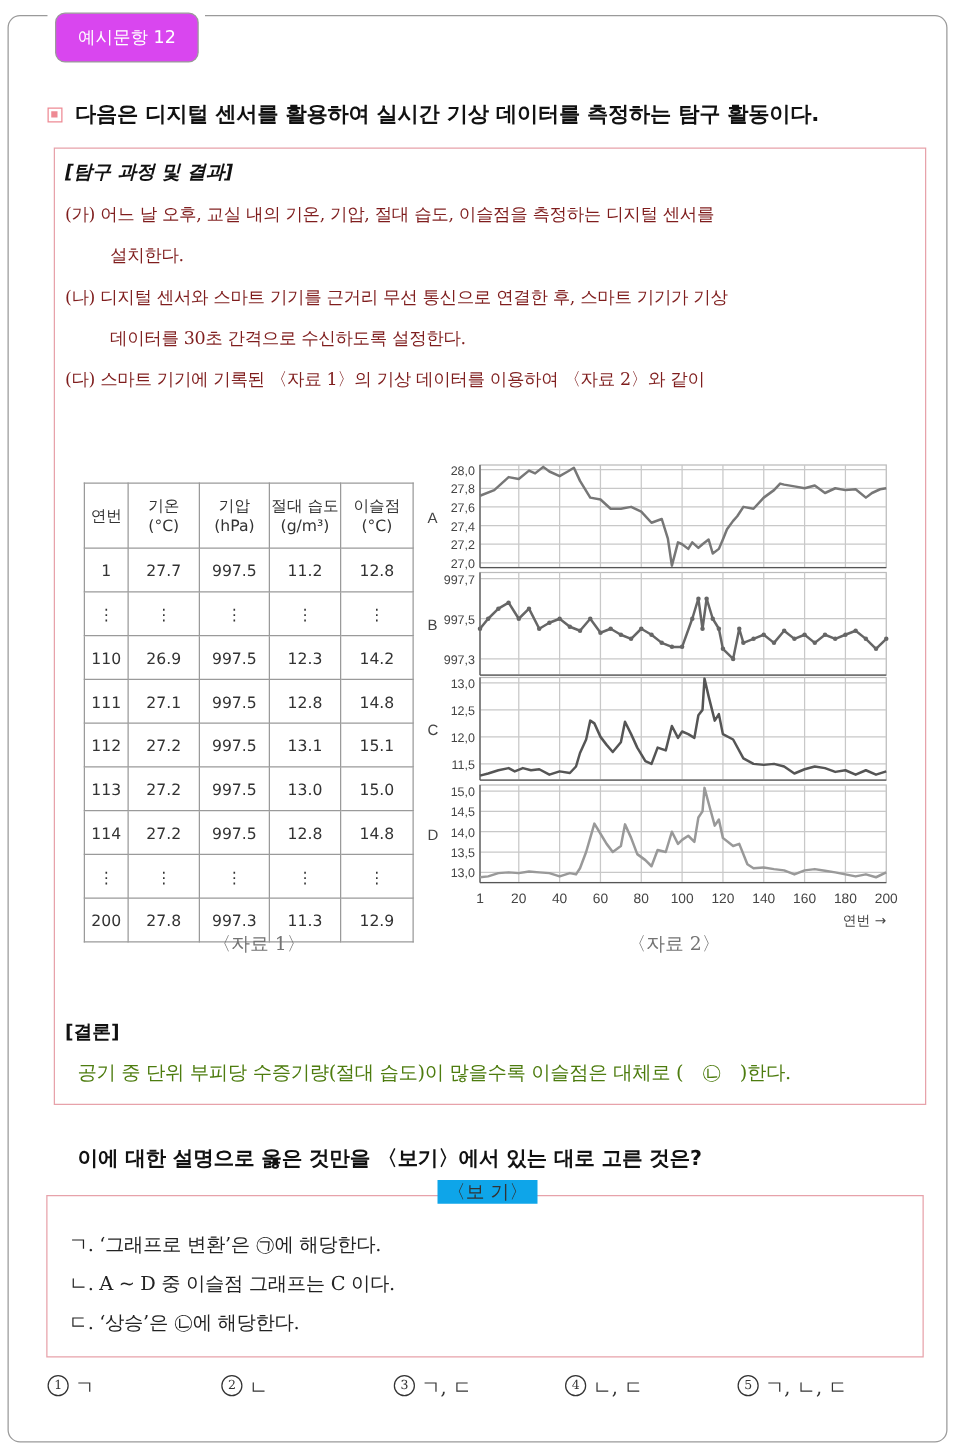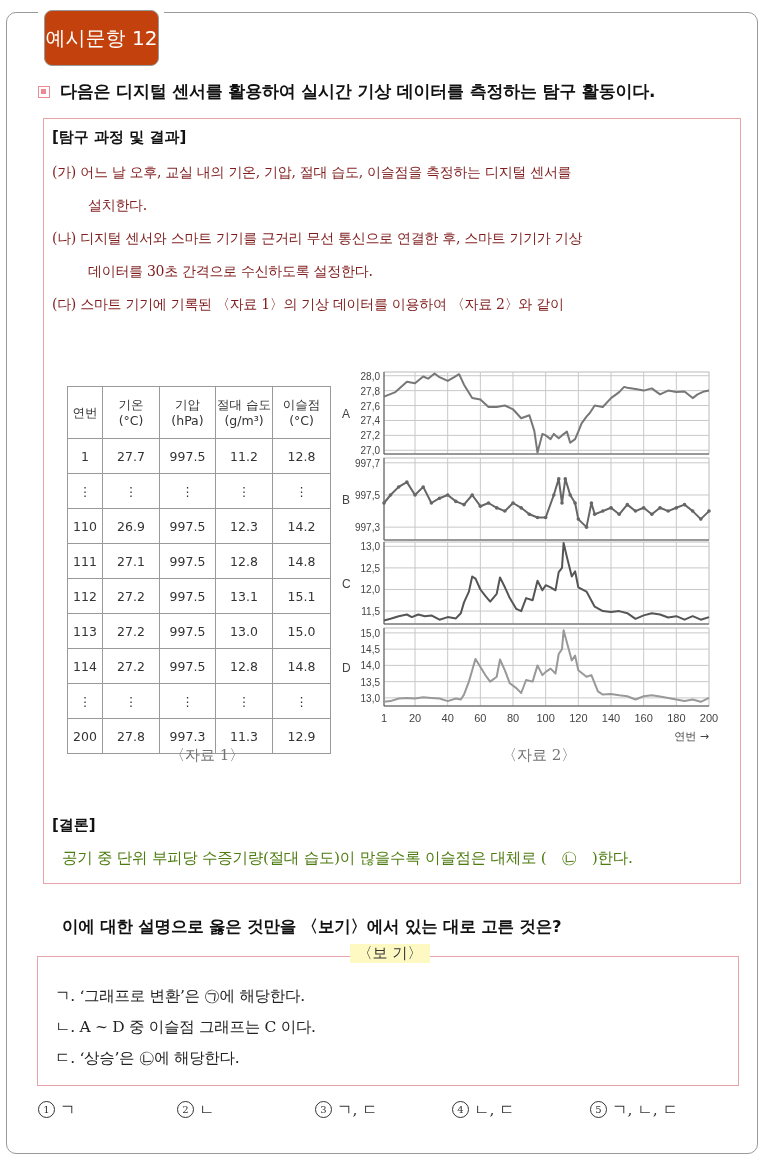--- a/index.html
+++ b/index.html
@@ -1,52 +1,52 @@
 <!DOCTYPE html>
 <html><head>
 <meta charset="utf-8">
 <style>
   html, body { margin:0; padding:0; background:#ffffff; }
   body { width:768px; height:1164px; position:relative; overflow:hidden;
          font-family:"DejaVu Sans", sans-serif; color:#222; }
   .frame { position:absolute; left:6px; top:12px; width:752px; height:1142px;
            border:1.5px solid #9a9a9a; border-radius:10px; box-sizing:border-box; }
-  .badge { position:absolute; left:44px; top:10px; width:115px; height:56px;
-           background:#c2410c; border:1.5px solid #9a9a9a; border-radius:8px;
-           color:#fff; font-size:20px; display:flex; align-items:center; justify-content:center;
+  .badge { position:absolute; left:44px; top:10px; width:115px; height:40px;
+           background:#d946ef; border:1.5px solid #9a9a9a; border-radius:8px;
+           color:#fff; font-size:14px; display:flex; align-items:center; justify-content:center;
            box-sizing:border-box; }
   .badge-gap { position:absolute; left:38px; top:8px; width:126px; height:8px; background:#fff; }
   .prompt { position:absolute; left:38px; top:80px; font-size:17px; font-weight:bold; letter-spacing:-0.2px;
             display:flex; align-items:center; color:#111; }
   .sq { display:inline-block; width:12px; height:12px; border:1.5px solid #ee8a94; margin-right:10px;
         position:relative; box-sizing:border-box; }
   .sq::after { content:""; position:absolute; left:2px; top:2px; width:5px; height:5px; background:#ee8a94; }
   .panel { position:absolute; left:43px; top:118px; width:698px; height:766px;
            border:1.5px solid #e7a2aa; box-sizing:border-box; }
-  .panel-title { position:absolute; left:52px; top:128px; font-size:15px; font-weight:bold; color:#111; }
+  .panel-title { position:absolute; left:52px; top:128px; font-size:15px; font-weight:bold; color:#111;font-style:italic; }
   .step { position:absolute; left:52px; font-family:"DejaVu Serif", serif; font-size:14px; color:#7f1d1d;
           line-height:33px; width:690px; letter-spacing:-0.3px; }
   .step .indent { padding-left:36px; display:block; }
   table.data { position:absolute; left:67px; top:386px; border-collapse:collapse;
                font-size:12.5px; color:#333; }
   table.data td, table.data th { border:1px solid #9a9a9a; text-align:center; font-weight:normal;
                padding:0; height:34px; }
   table.data th { height:51px; line-height:16px; font-size:12.5px; }
   table.data { border:1.5px solid #555; }
   table.data tr.sep td { border-top:1.5px solid #555; }
   .caption { position:absolute; font-family:"DejaVu Serif", serif; font-size:15px; color:#737373; }
   .chart-wrap { position:absolute; left:336px; top:366px; width:392px; height:380px;text-decoration:underline; }
   .conclusion-title { position:absolute; left:52px; top:816px; font-size:15px; font-weight:bold; color:#111; }
   .conclusion { position:absolute; left:62px; top:848px; font-family:"DejaVu Serif", serif; font-size:15.5px;
                 color:#4d7c0f; letter-spacing:-0.3px; }
   .question { position:absolute; left:62px; top:916px; font-size:16.5px; font-weight:bold; color:#111;
               letter-spacing:-0.2px; }
   .bogi-box { position:absolute; left:37px; top:956px; width:702px; height:130px;
               border:1.5px solid #e7a2aa; box-sizing:border-box; }
-  .bogi-label { position:absolute; left:350px; top:944px; width:80px; text-align:center; background:#fef9c3;
+  .bogi-label { position:absolute; left:350px; top:944px; width:80px; text-align:center; background:#0ea5e9;
                 font-family:"DejaVu Serif", serif; font-size:15px; color:#333; }
   .bogi-item { position:absolute; left:55px; font-family:"DejaVu Serif", serif; font-size:15.5px; color:#222;
                letter-spacing:-0.3px; }
   .choice { position:absolute; top:1100px; font-family:"DejaVu Serif", serif; font-size:15.5px; color:#333; }
   .circ { display:inline-block; width:15px; height:15px; border:1px solid #333; border-radius:50%;
           font-size:10px; line-height:15px; text-align:center; vertical-align:middle; position:relative; top:-2px; }
 </style>
 </head>
 <body>
 

